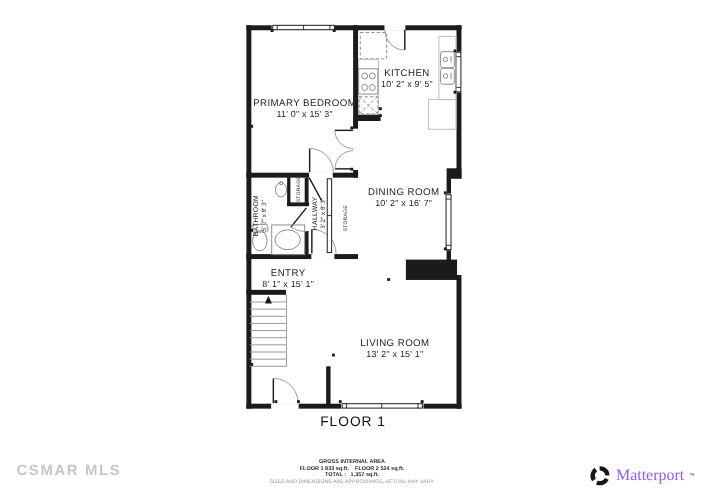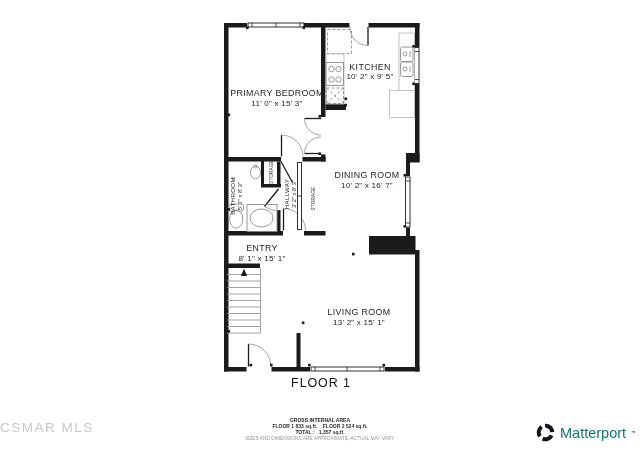--- a/index.html
+++ b/index.html
@@ -16,27 +16,27 @@
   .open{fill:#ffffff;}
   .win{fill:#ffffff;stroke:#1b1b1b;stroke-width:.9;}
   .wline{stroke:#1b1b1b;stroke-width:.8;}
   .arc{fill:none;stroke:#9a9a9a;stroke-width:.9;}
   .leaf{stroke:#1b1b1b;stroke-width:1.3;}
   .fix{fill:none;stroke:#8d8d8d;stroke-width:.9;}
   .fixd{fill:none;stroke:#8d8d8d;stroke-width:.9;stroke-dasharray:3,2;}
   .cnt{fill:none;stroke:#bdbdbd;stroke-width:.9;}
   .tread{stroke:#9a9a9a;stroke-width:.9;}
   .tick{fill:#1b1b1b;}
-  .watermark{position:absolute;left:0;top:420px;font-size:13.5px;color:#c7c7c7;
-             letter-spacing:1.5px;}
+  .watermark{position:absolute;left:15px;top:420px;font-size:13.5px;color:#c7c7c7;
+             letter-spacing:1.5px;font-weight:bold;}
   .info{position:absolute;left:180px;top:417px;width:280px;text-align:center;color:#2a2a2a;}
   .info .t{font-size:5px;line-height:6px;font-weight:bold;white-space:pre;}
   .info .disc{font-size:4.8px;line-height:6px;color:#979797;margin-top:1px;white-space:pre;}
   .brand{position:absolute;left:536px;top:423px;display:flex;align-items:center;gap:5px;}
-  .brand .word{font-family:Liberation Sans, sans-serif;font-size:14.5px;color:#0f766e;}
+  .brand .word{font-family:Liberation Serif, serif;font-size:14.5px;color:#8b5cf6;}
   .brand .tm{font-size:4.5px;color:#16151f;vertical-align:super;}
 </style>
 </head>
 <body>
 
 <div class="stage">
 
   <svg width="640" height="452" viewBox="0 0 640 452">
 
     <g>

